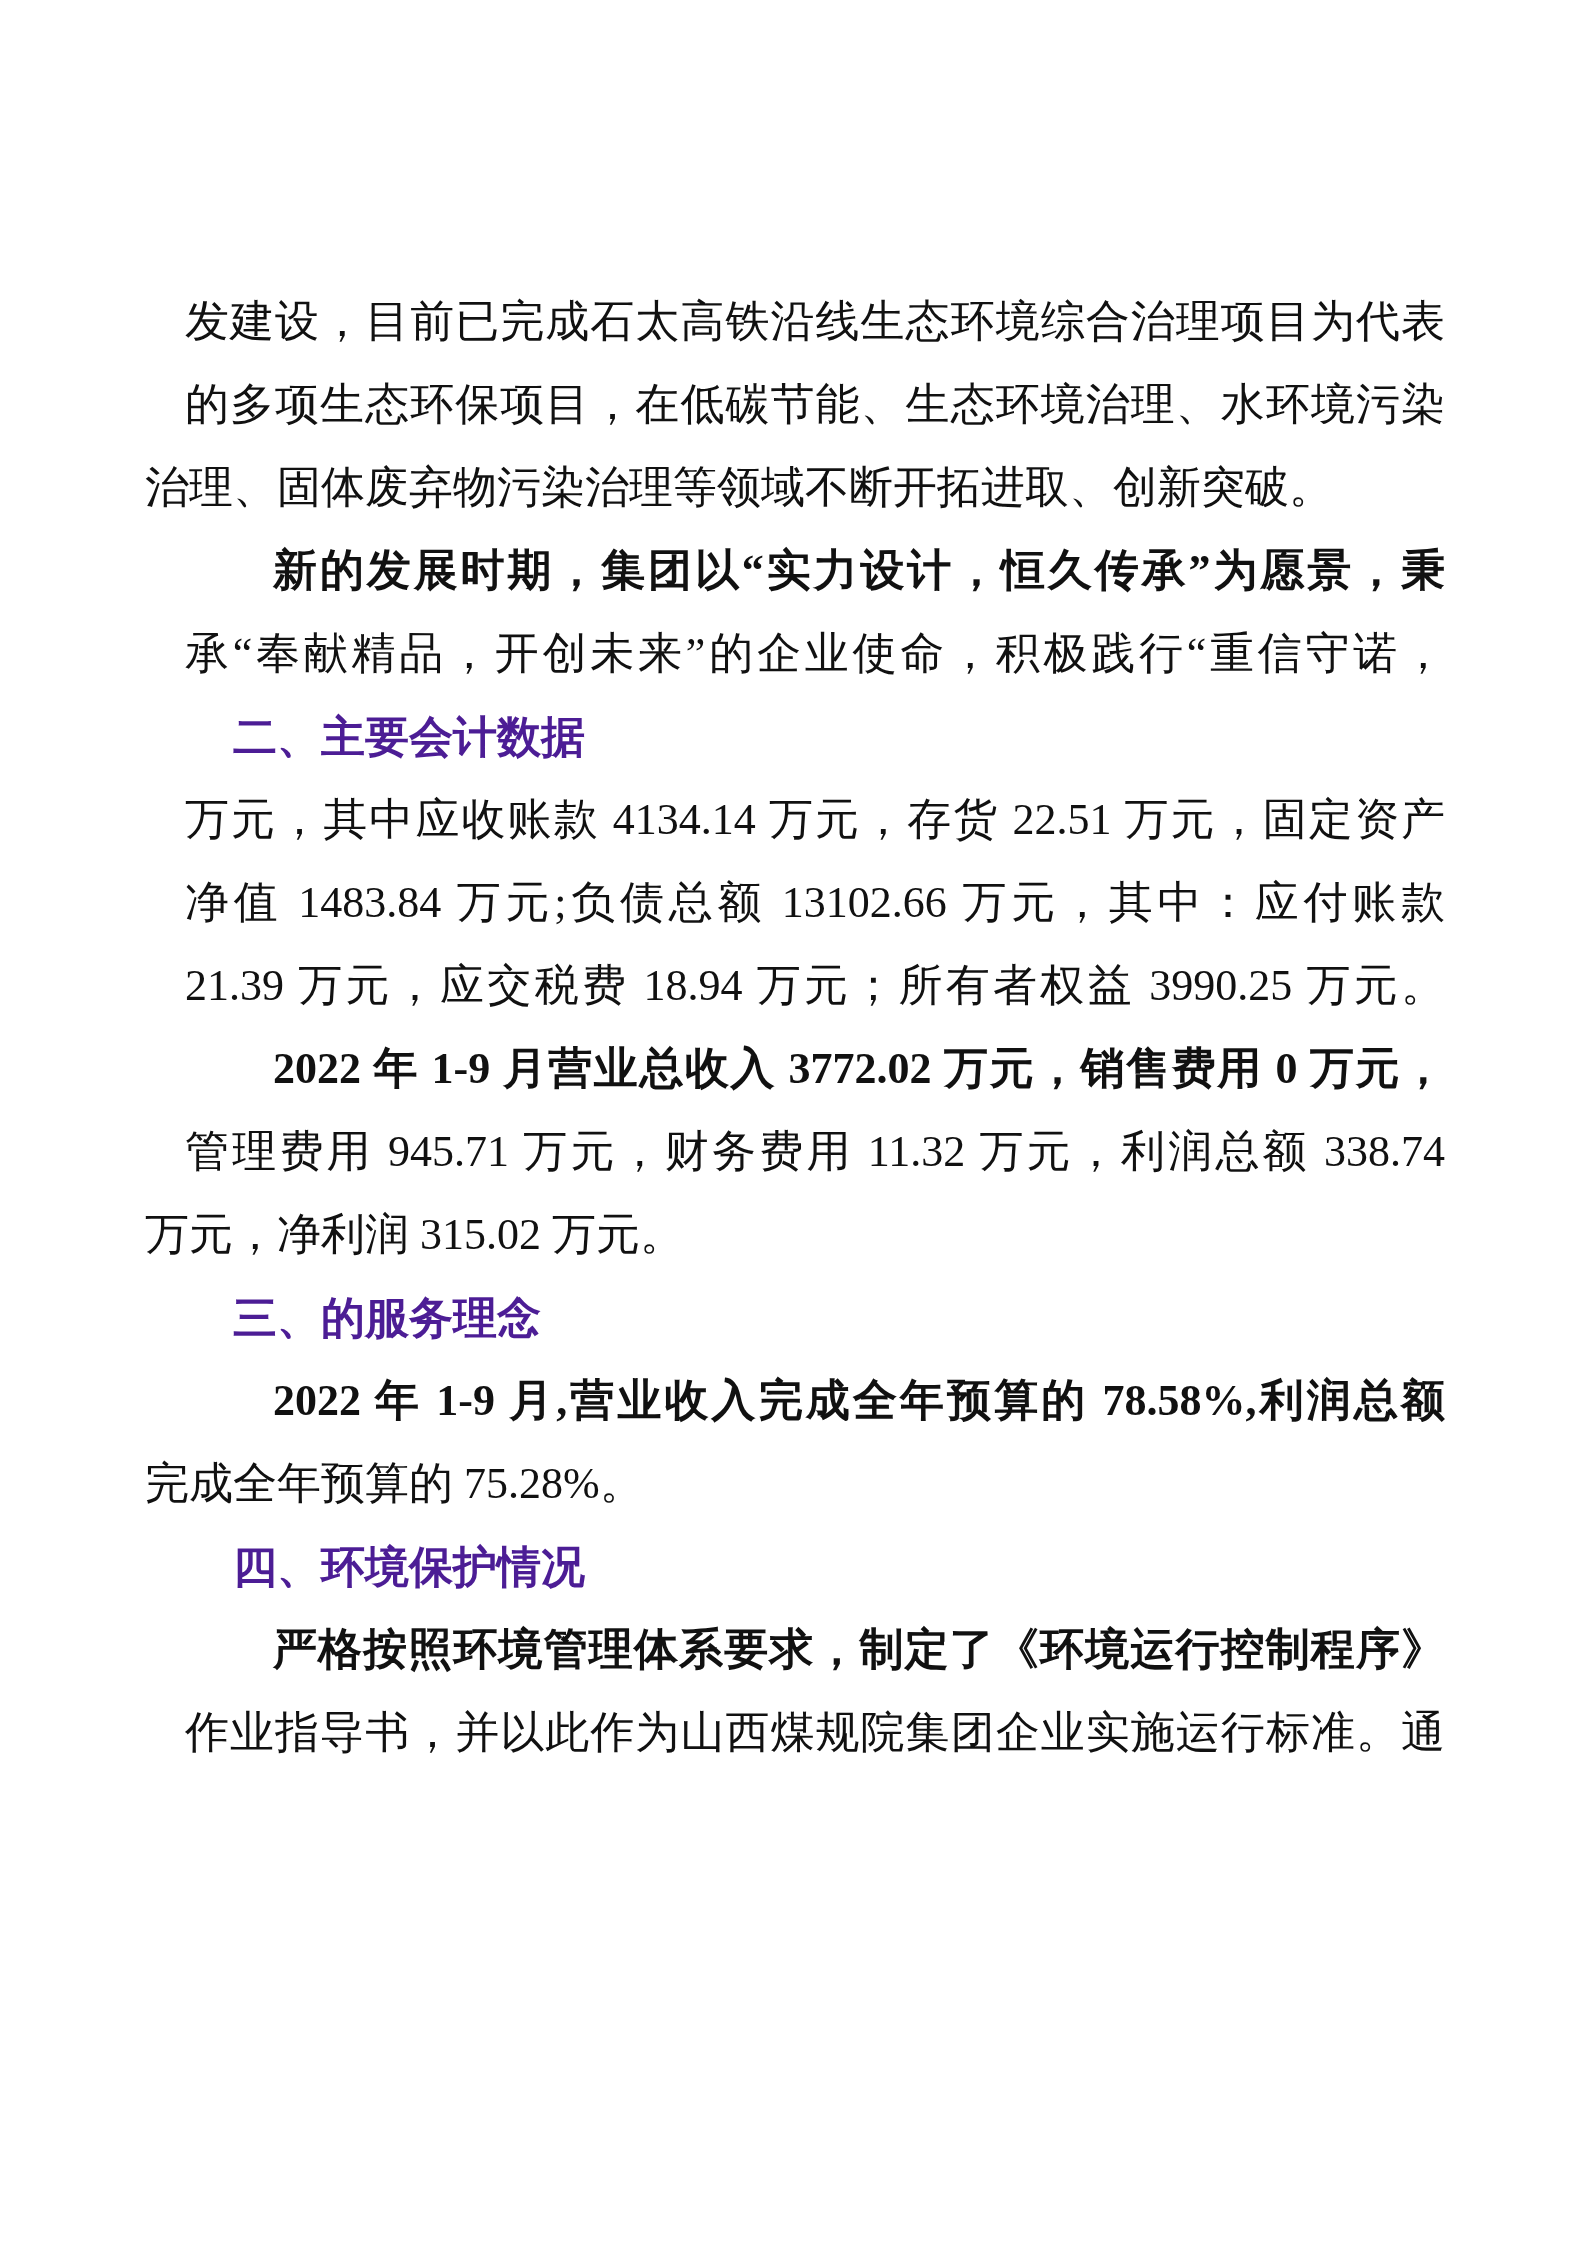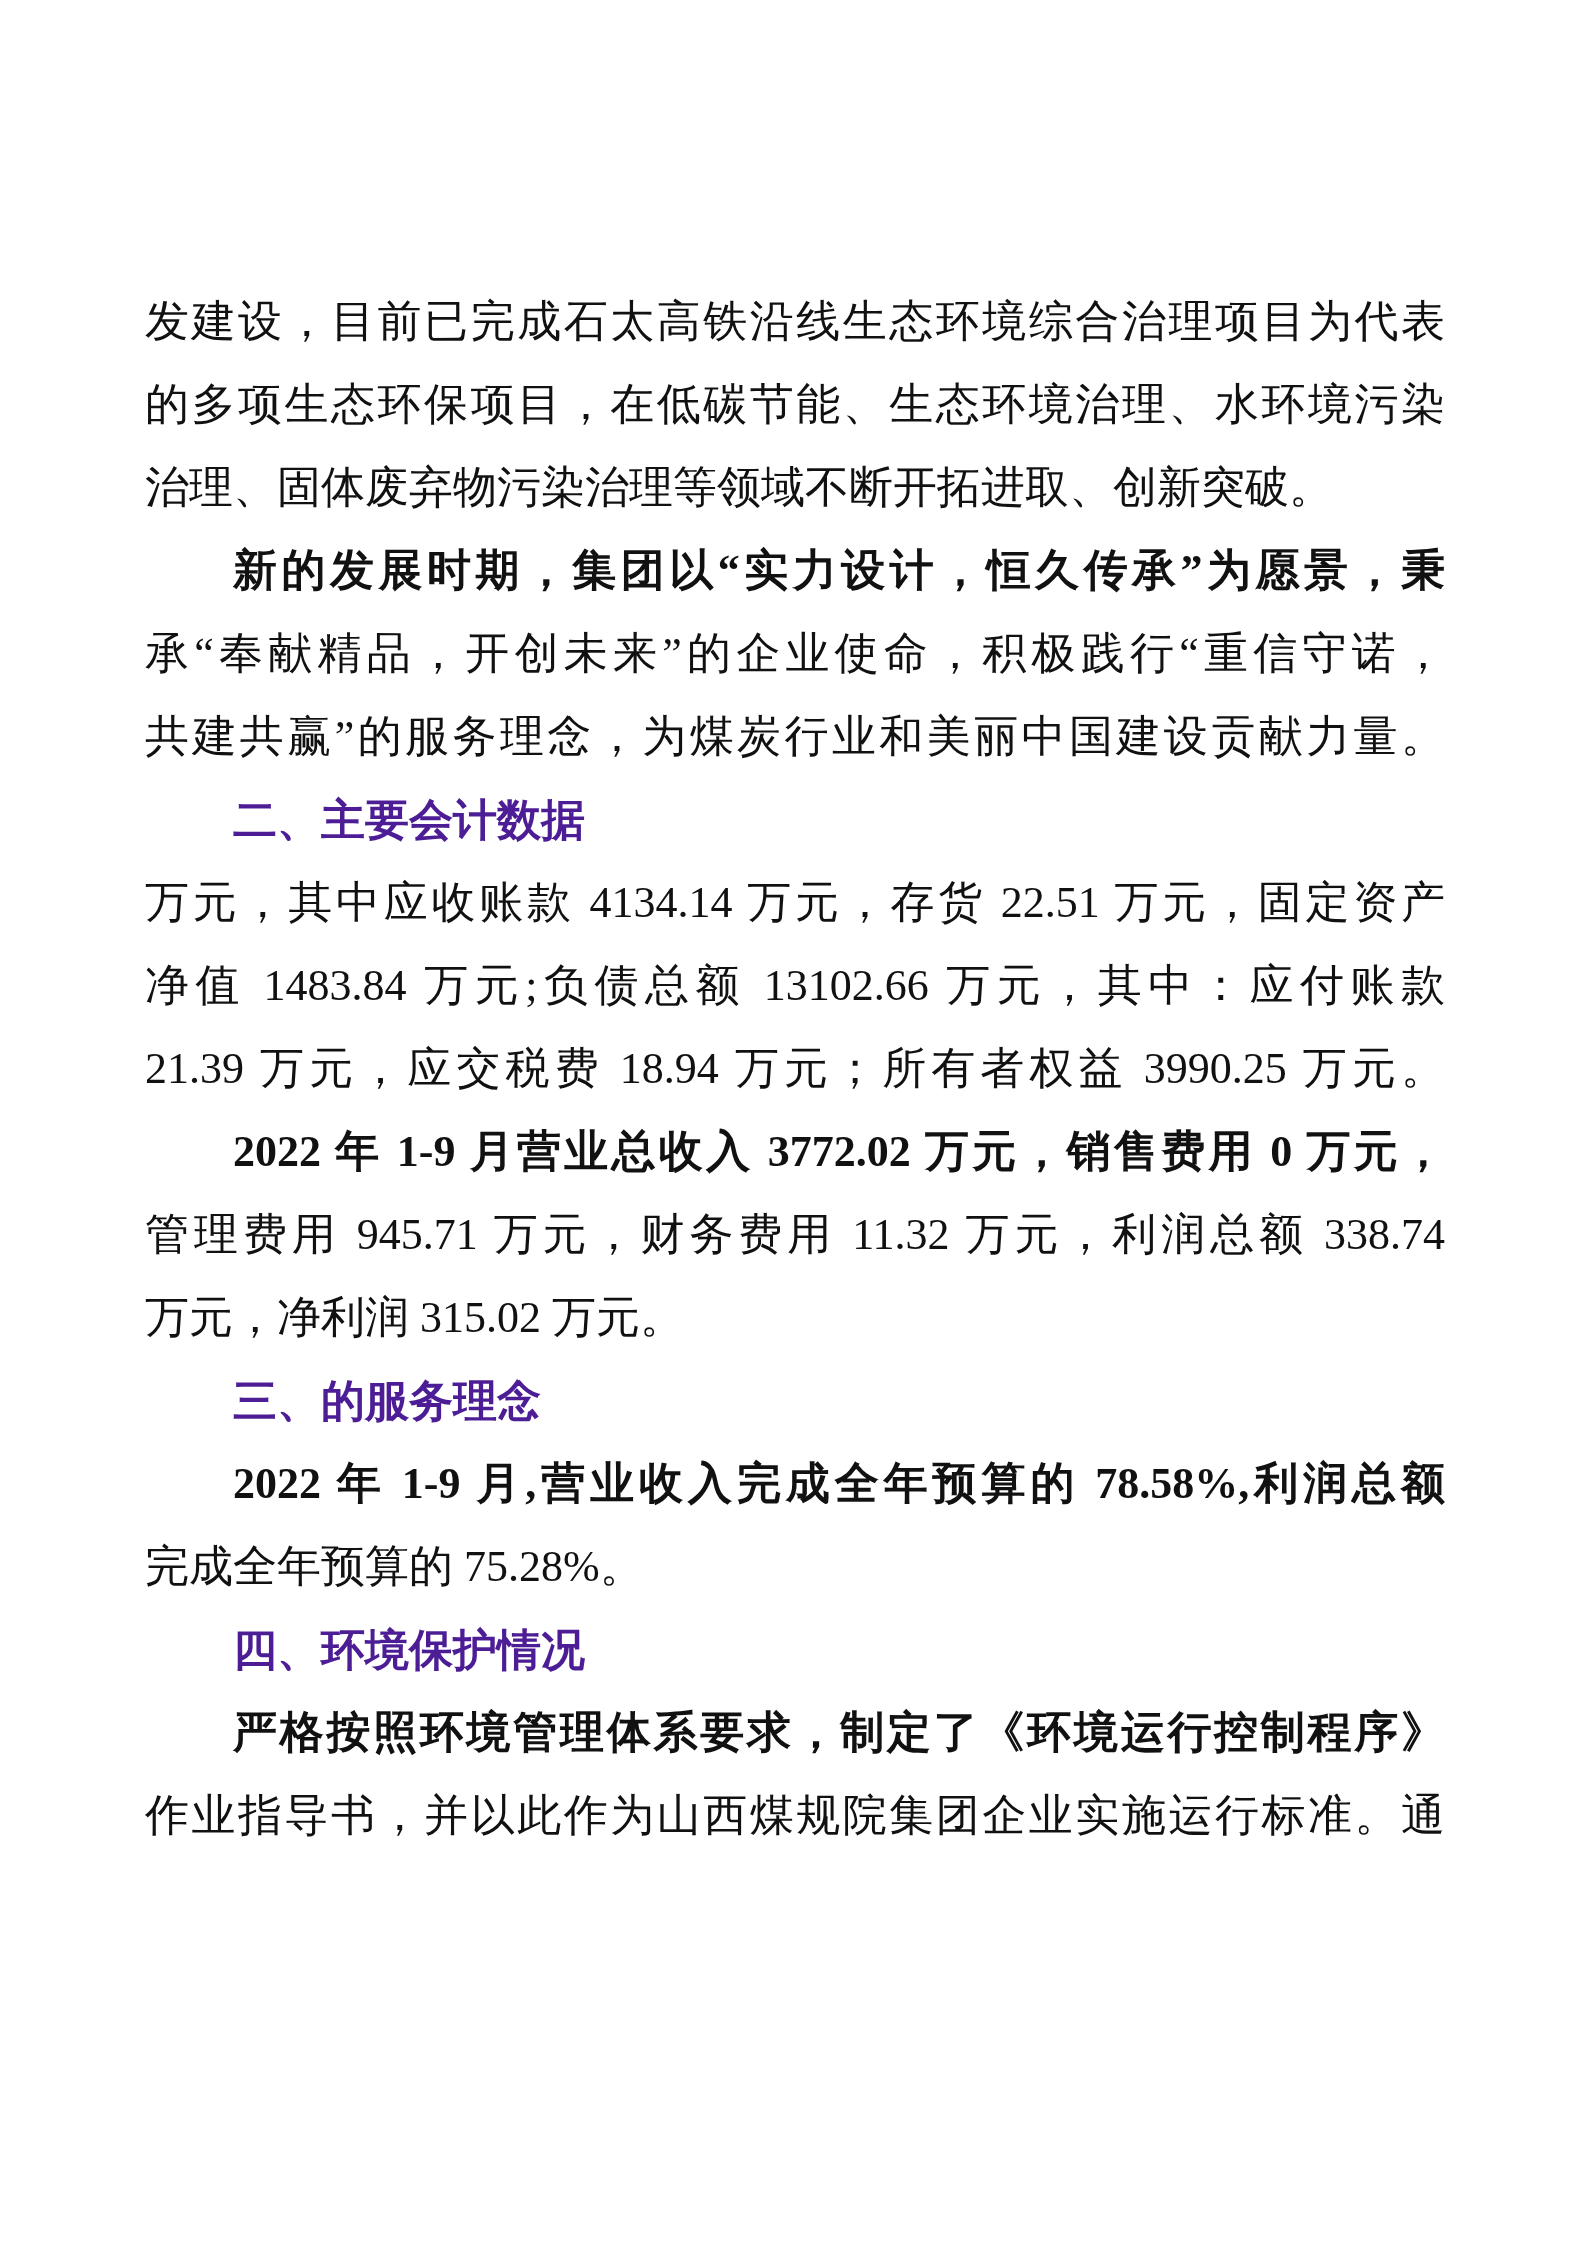--- a/index.html
+++ b/index.html
@@ -25,20 +25,21 @@
     font-size: 44px;
     line-height: 83px;
     color: #111111;
     white-space: normal;
     text-align: left;
   }
   .line.justify {
     text-align: justify;
     text-align-last: justify;
     text-justify: inter-character;
+    margin-left: 40px;
   }
   .line.indent {
     text-indent: 88px;
     font-weight: bold;
   }
   .line.heading {
     font-family: "Liberation Sans", "DejaVu Sans", sans-serif;
     font-weight: bold;
     color: #4c1d95;
     text-align: left;
@@ -48,21 +49,20 @@
 </head>
 <body>
 
 <div class="page">
   <div class="text-column">
       <div class="line justify">发建设，目前已完成石太高铁沿线生态环境综合治理项目为代表</div>
       <div class="line justify">的多项生态环保项目，在低碳节能、生态环境治理、水环境污染</div>
       <div class="line">治理、固体废弃物污染治理等领域不断开拓进取、创新突破。</div>
       <div class="line indent justify">新的发展时期，集团以“实力设计，恒久传承”为愿景，秉</div>
       <div class="line justify">承“奉献精品，开创未来”的企业使命，积极践行“重信守诺，</div>
-      <div class="line justify">共建共赢”的服务理念，为煤炭行业和美丽中国建设贡献力量。</div>
       <div class="line heading indent">二、主要会计数据</div>
       <div class="line justify">万元，其中应收账款 4134.14 万元，存货 22.51 万元，固定资产</div>
       <div class="line justify">净值 1483.84 万元;负债总额 13102.66 万元，其中：应付账款</div>
       <div class="line justify">21.39 万元，应交税费 18.94 万元；所有者权益 3990.25 万元。</div>
       <div class="line indent justify">2022 年 1-9 月营业总收入 3772.02 万元，销售费用 0 万元，</div>
       <div class="line justify">管理费用 945.71 万元，财务费用 11.32 万元，利润总额 338.74</div>
       <div class="line">万元，净利润 315.02 万元。</div>
       <div class="line heading indent">三、的服务理念</div>
       <div class="line indent justify">2022 年 1-9 月,营业收入完成全年预算的 78.58%,利润总额</div>
       <div class="line">完成全年预算的 75.28%。</div>

